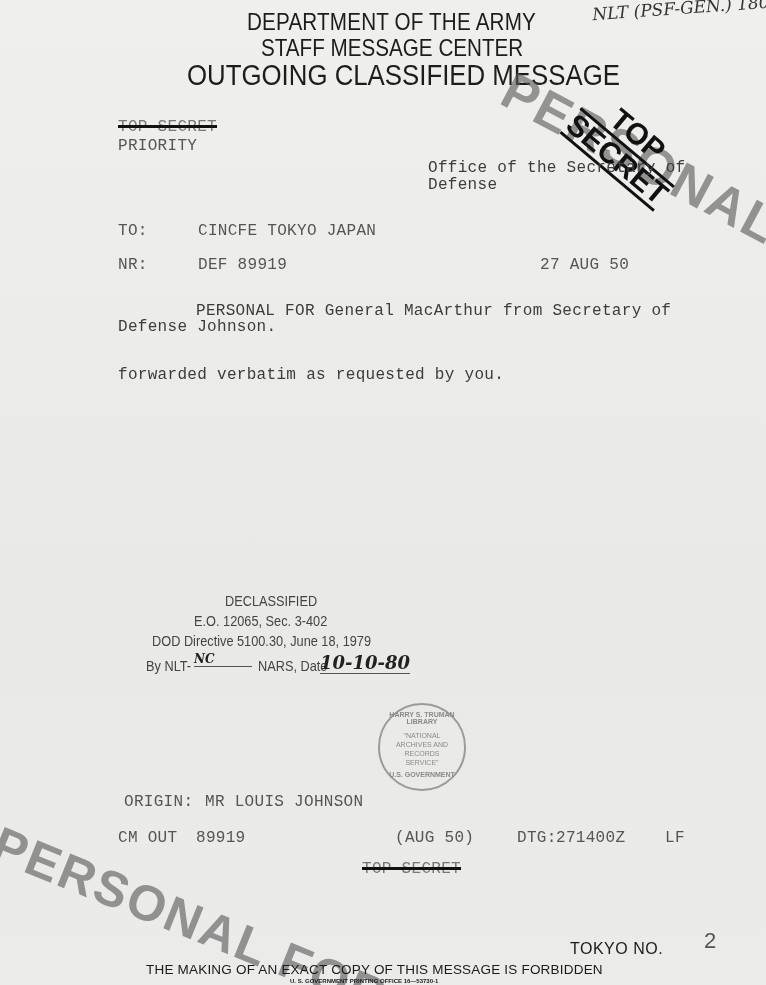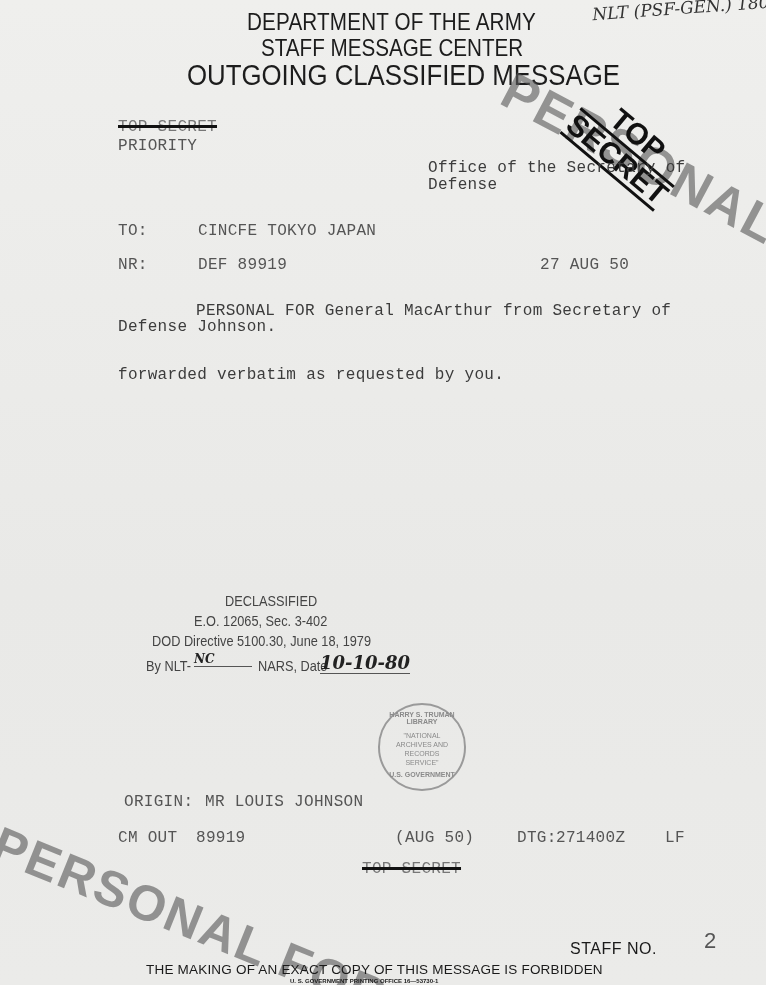--- a/index.html
+++ b/index.html
@@ -89,18 +89,18 @@
   <div class="abs tw" style="left:118px; top:829px;">CM OUT</div>
   <div class="abs tw" style="left:196px; top:829px;">89919</div>
   <div class="abs tw" style="left:395px; top:829px;">(AUG 50)</div>
   <div class="abs tw" style="left:497px; top:829px;margin-left:20px;">DTG:</div>
   <div class="abs tw" style="left:556px; top:829px;">271400Z</div>
   <div class="abs tw" style="left:665px; top:829px;">LF</div>
   <div class="abs tw strike" style="left:362px; top:860px;">TOP SECRET</div>
 
   <div class="abs stamp-personal" style="left:6px; top:815px; font-size:50px; transform:rotate(22deg); transform-origin:left top;">PERSONAL FOR</div>
 
-  <div class="abs footer-bar" style="left:570px; top:940px; font-size:16px; font-weight:normal; font-variant:small-caps; letter-spacing:0.5px;">STAFF NO.</div>
+  <div class="abs footer-bar" style="left:570px; top:940px; font-size:16px; font-weight:normal; font-variant:small-caps; letter-spacing:0.5px;">TOKYO NO.</div>
   <div class="abs" style="left:704px; top:928px; font-family:'Liberation Sans', sans-serif; font-size:22px; color:#555;">2</div>
 
   <div class="abs footer-bar" style="left:146px; top:962px; font-size:13.5px; font-weight:normal; letter-spacing:0.2px;">THE MAKING OF AN EXACT COPY OF THIS MESSAGE IS FORBIDDEN</div>
   <div class="abs footer-bar" style="left:290px; top:978px; font-size:6px;">U. S. GOVERNMENT PRINTING OFFICE    16—53730-1</div>
 </div>
 
 </body></html>

